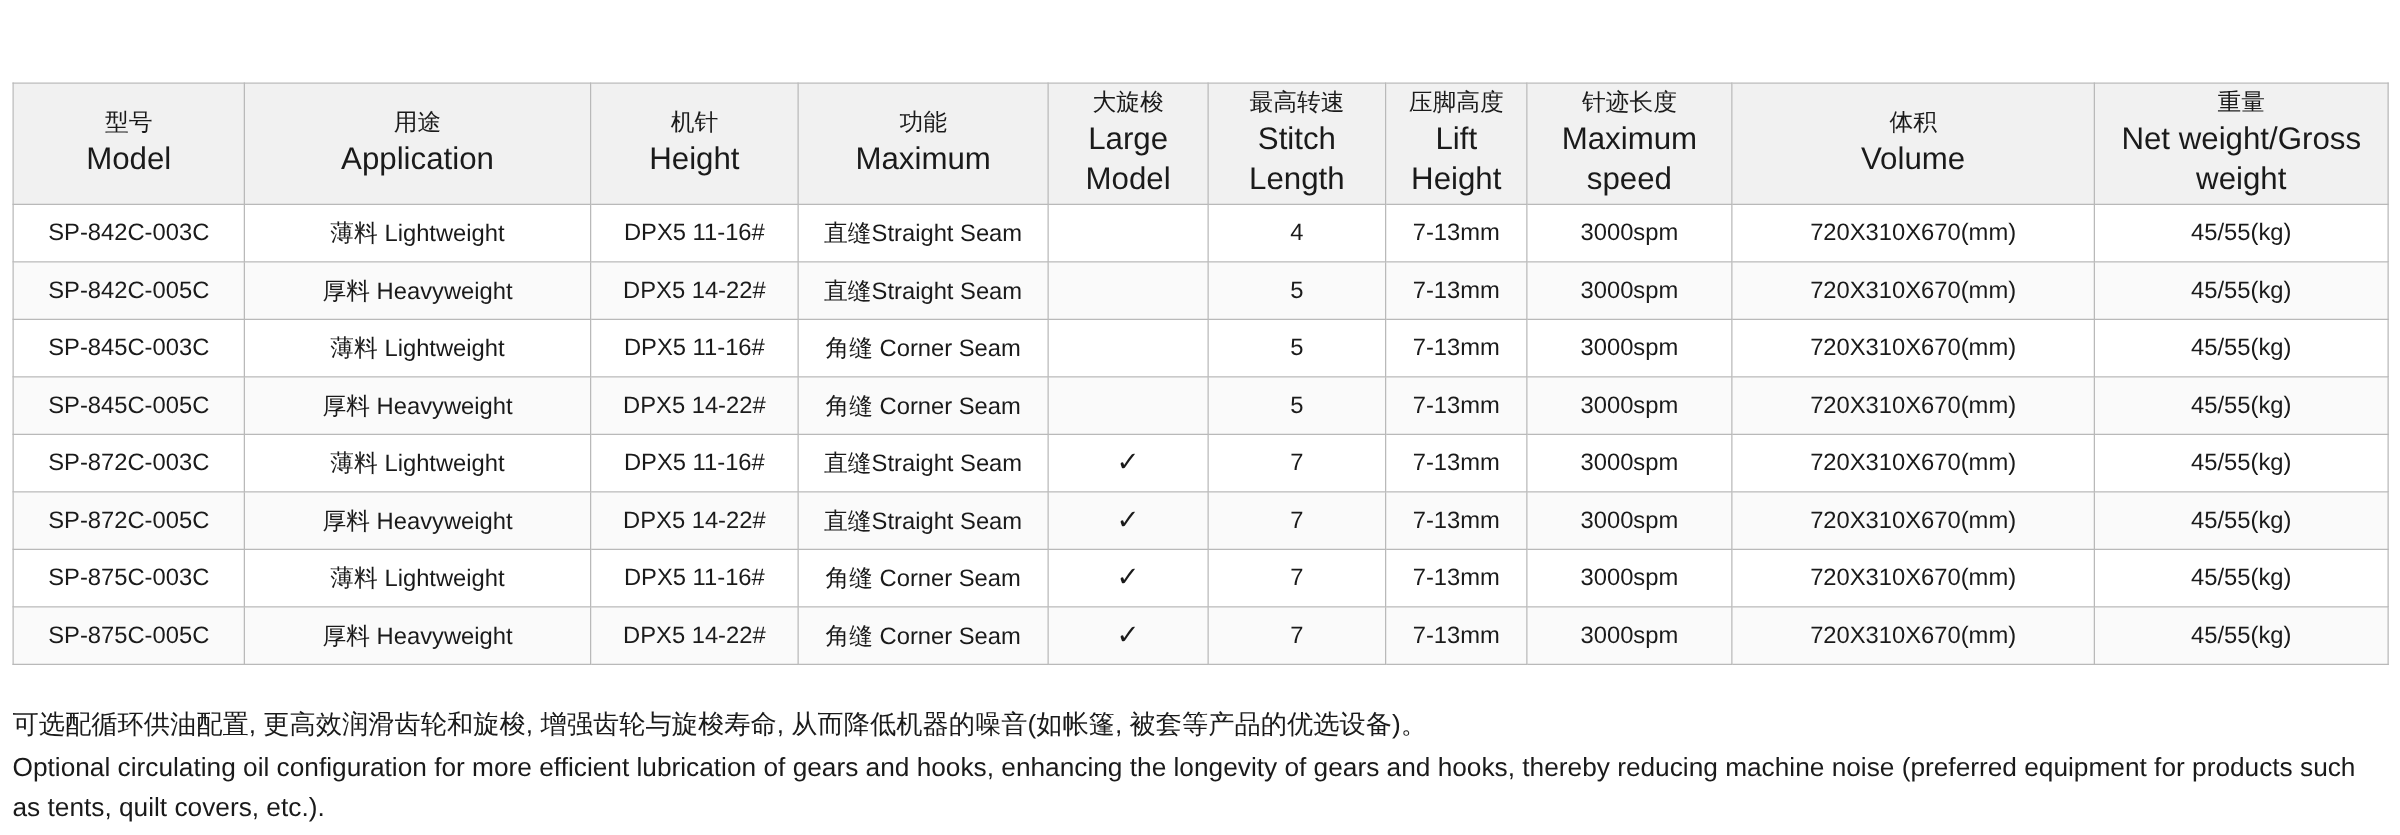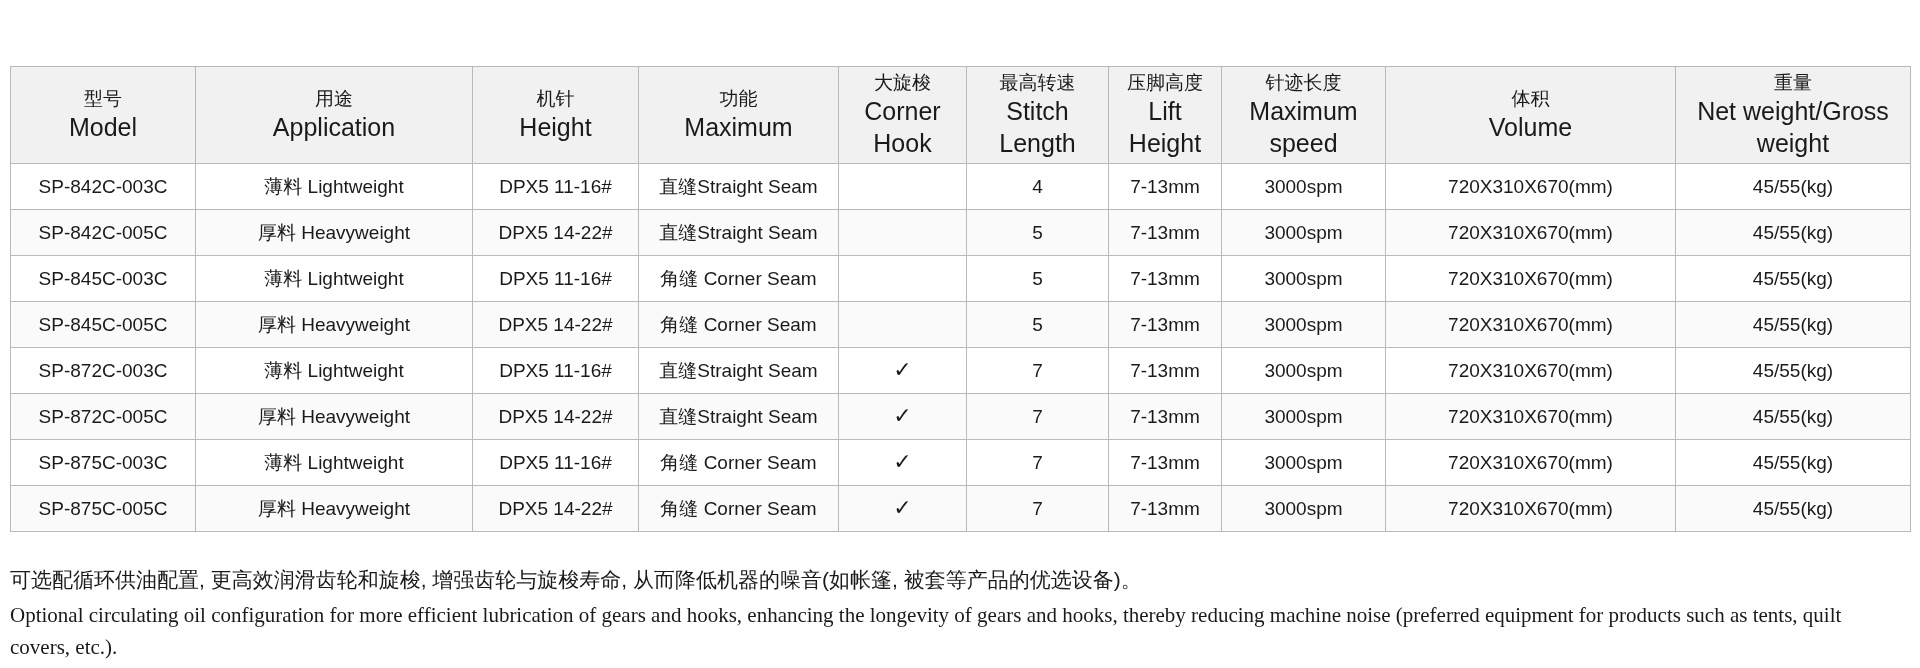--- a/index.html
+++ b/index.html
@@ -79,21 +79,20 @@
     color: #1a1a1a;
   }
   .notes p {
     margin: 0 0 2px 0;
   }
   .notes .line-cn {
     letter-spacing: 0px;
   }
   .notes .line-en {
     letter-spacing: 0px;
-    font-family: Liberation Serif, serif;
   }
   
   col.c-model { width: 185px; }
   col.c-app { width: 277px; }
   col.c-needle { width: 166px; }
   col.c-func { width: 200px; }
   col.c-hook { width: 128px; }
   col.c-stitch { width: 142px; }
   col.c-lift { width: 113px; }
   col.c-speed { width: 164px; }
@@ -132,21 +131,21 @@
             <th>
               <span class="cn">机针</span>
               <span class="en">Height</span>
             </th>
             <th>
               <span class="cn">功能</span>
               <span class="en">Maximum</span>
             </th>
             <th>
               <span class="cn">大旋梭</span>
-              <span class="en">Corner Hook</span>
+              <span class="en">Large Model</span>
             </th>
             <th>
               <span class="cn">最高转速</span>
               <span class="en">Stitch Length</span>
             </th>
             <th>
               <span class="cn">压脚高度</span>
               <span class="en">Lift Height</span>
             </th>
             <th>

